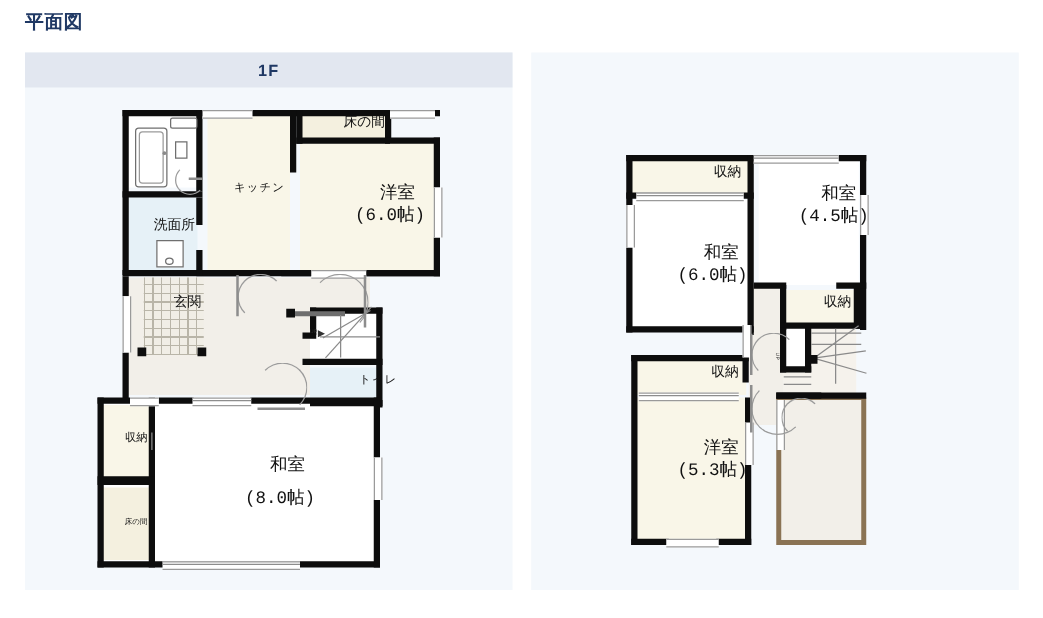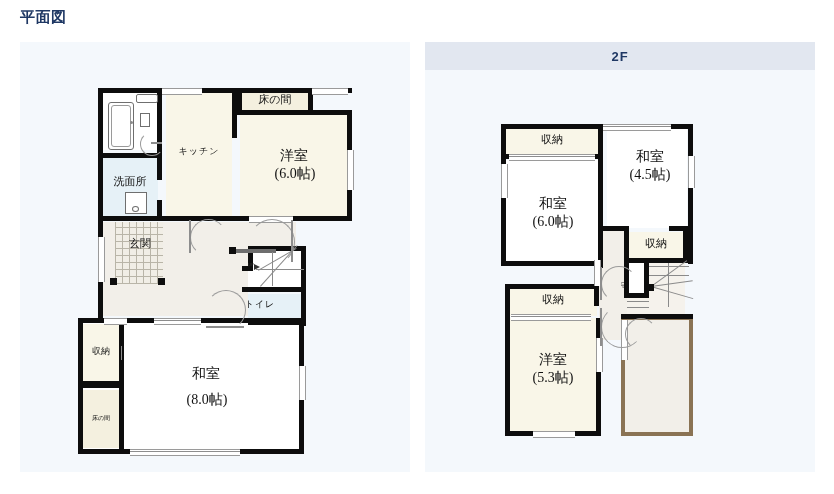--- a/index.html
+++ b/index.html
@@ -29,22 +29,22 @@
   .panel-header span{
     font-size:13px;font-weight:bold;color:#1f3864;letter-spacing:1px;
   }
 
   .plan{position:absolute;left:0;top:28px;width:100%;height:402px;}
 
   
   .w{position:absolute;background:#0d0d0d;}        
   .fill{position:absolute;}                         
   .lbl{position:absolute;color:#111;line-height:1.12;
-       white-space:nowrap;text-align:center;
-       font-family:Liberation Serif, serif;}
+       white-space:nowrap;text-align:right;
+       font-family:Liberation Mono, monospace;}
   .lbl.big{font-size:14px;}
   .lbl.mid{font-size:11px;}
   .lbl.sm{font-size:9px;}
   .lbl.xs{font-size:6px;}
   .lbl.kana{font-size:9px;letter-spacing:1px;}
 
   
   .win{position:absolute;background:#ffffff;border-top:1px solid #9a9a9a;border-bottom:1px solid #9a9a9a;}
   .winv{position:absolute;background:#ffffff;border-left:1px solid #9a9a9a;border-right:1px solid #9a9a9a;}
 
@@ -75,20 +75,23 @@
   .updn{position:absolute;font-size:4px;color:#333;letter-spacing:0.3px;}
 </style>
 </head>
 <body>
 
 <div id="root">
 
   <div class="page-title">平面図</div>
 
   <div class="panel" id="panel-1f">
+    <div class="panel-header">
+      <span>1F</span>
+    </div>
 
     <div class="plan">
 
       <div class="fill" style="left:82px;top:22px;width:56px;height:58px;background:#ffffff;"></div>
 
       <div class="fill" style="left:82px;top:88px;width:56px;height:58px;background:#e6f1f7;"></div>
 
       <div class="fill" style="left:146px;top:22px;width:66px;height:124px;background:#f9f6e8;"></div>
 
       <div class="fill" style="left:220px;top:22px;width:72px;height:22px;background:#f4f0df;"></div>
@@ -208,35 +211,32 @@
 
       <div class="lbl mid" style="left:84px;top:105px;width:52px;">洗面所</div>
 
       <div class="lbl mid" style="left:222px;top:23px;width:66px;">床の間</div>
 
       <div class="lbl big" style="left:236px;top:78px;width:76px;">洋室</div>
       <div class="lbl big" style="left:230px;top:96px;width:90px;">(6.0帖)</div>
 
       <div class="lbl mid" style="left:99px;top:167px;width:42px;">玄関</div>
 
-      <div class="lbl kana" style="left:214px;top:229px;width:52px;">トイレ</div>
+      <div class="lbl kana" style="left:246px;top:229px;width:52px;">トイレ</div>
 
       <div class="lbl sm" style="left:64px;top:276px;width:34px;">収納</div>
 
       <div class="lbl xs" style="left:64px;top:345px;width:34px;">床の間</div>
 
       <div class="lbl big" style="left:148px;top:296px;width:76px;">和室</div>
       <div class="lbl big" style="left:142px;top:322px;width:90px;">(8.0帖)</div>
     </div>
   </div>
 
   <div class="panel" id="panel-2f">
-    <div class="panel-header">
-      <span>2F</span>
-    </div>
 
     <div class="plan">
 
       <div class="fill" style="left:80px;top:58px;width:94px;height:28px;background:#f9f6e8;"></div>
 
       <div class="fill" style="left:80px;top:90px;width:94px;height:104px;background:#ffffff;"></div>
 
       <div class="fill" style="left:182px;top:58px;width:80px;height:100px;background:#ffffff;"></div>
 
       <div class="fill" style="left:202px;top:162px;width:58px;height:28px;background:#f9f6e8;"></div>

